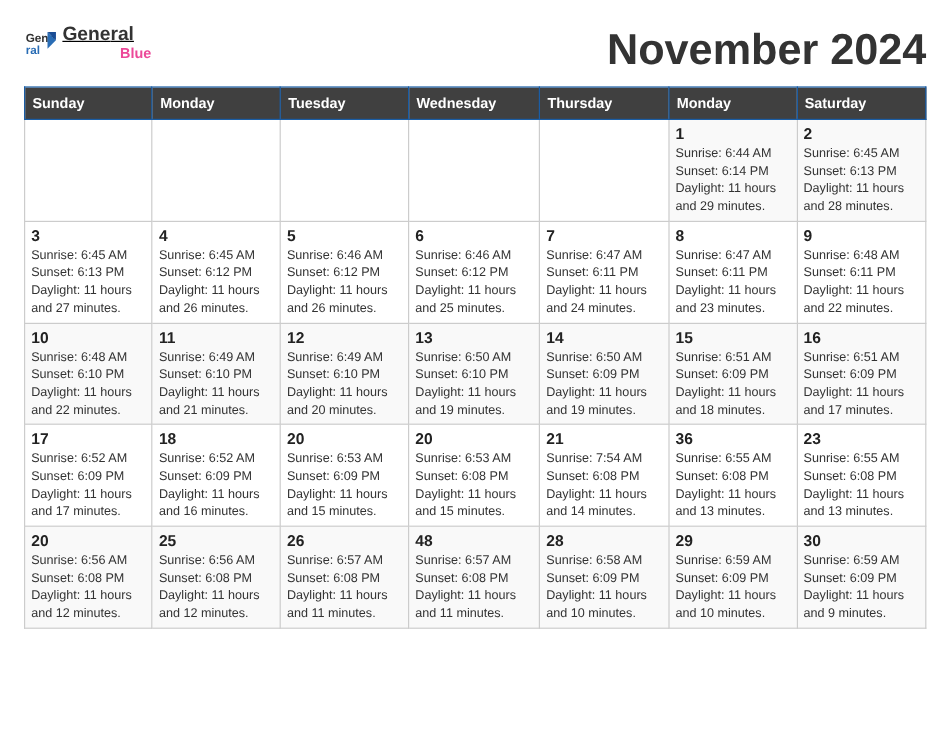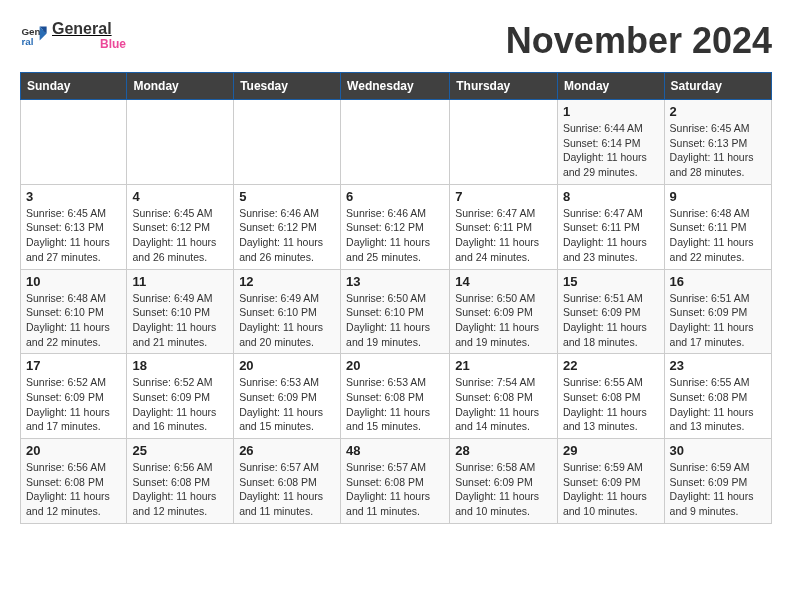--- a/index.html
+++ b/index.html
@@ -248,21 +248,21 @@
 Sunset: 6:08 PM
 Daylight: 11 hours and 15 minutes.</div>
         </td>
         <td>
           <span class="day-number">21</span>
           <div class="day-info" style="white-space: pre-line;">Sunrise: 7:54 AM
 Sunset: 6:08 PM
 Daylight: 11 hours and 14 minutes.</div>
         </td>
         <td>
-          <span class="day-number">22</span>
+          <span class="day-number">36</span>
           <div class="day-info" style="white-space: pre-line;">Sunrise: 6:55 AM
 Sunset: 6:08 PM
 Daylight: 11 hours and 13 minutes.</div>
         </td>
         <td>
           <span class="day-number">23</span>
           <div class="day-info" style="white-space: pre-line;">Sunrise: 6:55 AM
 Sunset: 6:08 PM
 Daylight: 11 hours and 13 minutes.</div>
         </td>

